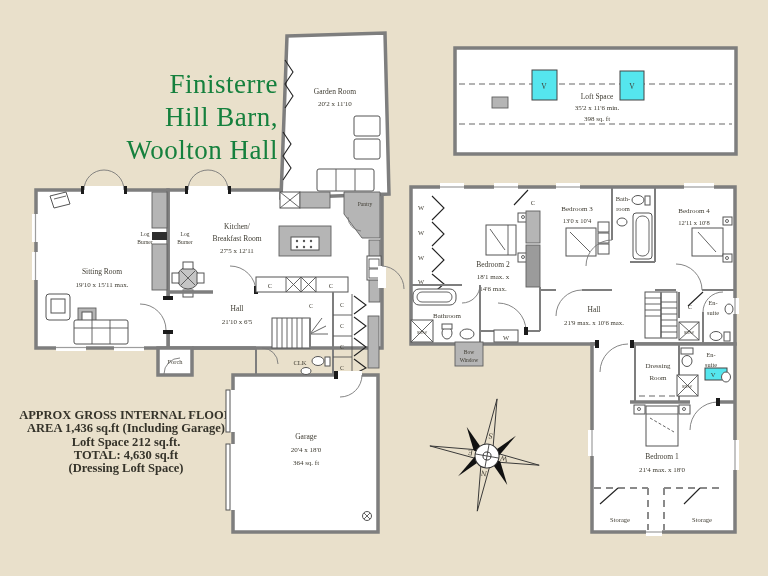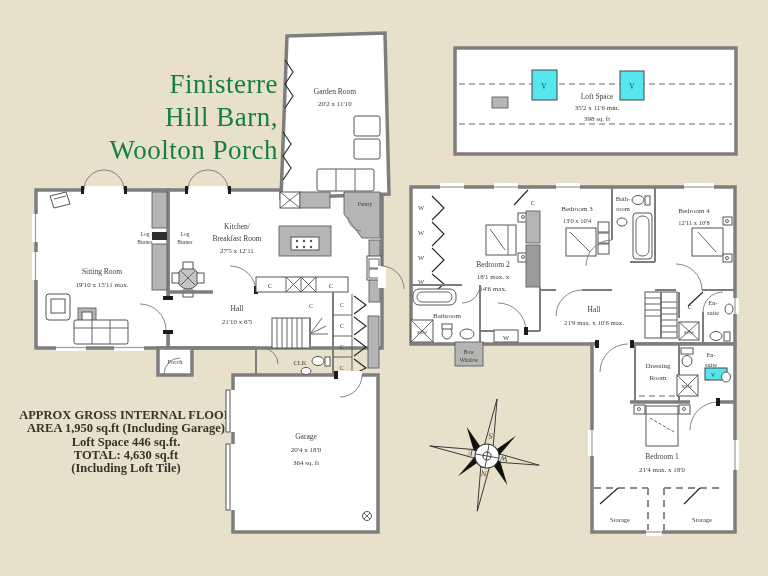--- a/index.html
+++ b/index.html
@@ -26,29 +26,29 @@
   .dashlt{stroke:#9a9a9a;stroke-width:1.4;stroke-dasharray:6,4;fill:none}
   .lbl{font-family:"Liberation Serif",serif;fill:#3f3c32;text-anchor:middle}
   .cy{fill:#55e6ee;stroke:#444;stroke-width:1}
 </style>
 </head>
 <body>
 
 <div class="title">
   <div>Finisterre</div>
   <div>Hill Barn,</div>
-  <div>Woolton Porch</div>
+  <div>Woolton Hall</div>
 </div>
 
 <div class="summary">
   <div>APPROX GROSS INTERNAL FLOOR</div>
-  <div>AREA 1,950 sq.ft (Including Garage)</div>
-  <div>Loft Space 446 sq.ft.</div>
+  <div>AREA 1,436 sq.ft (Including Garage)</div>
+  <div>Loft Space 212 sq.ft.</div>
   <div>TOTAL: 4,630 sq.ft</div>
-  <div>(Including Loft Tile)</div>
+  <div>(Dressing Loft Space)</div>
 </div>
 
 <svg width="768" height="576" viewBox="0 0 768 576">
 
   <g>
     <rect x="455" y="48" width="281" height="106" class="room"></rect>
     <line x1="459" y1="84" x2="732" y2="84" class="dashlt"></line>
     <line x1="459" y1="124" x2="732" y2="124" class="dashlt"></line>
     <rect x="492" y="97" width="16" height="11" class="gray"></rect>
     <rect x="532" y="70" width="25" height="30" class="cy"></rect>

